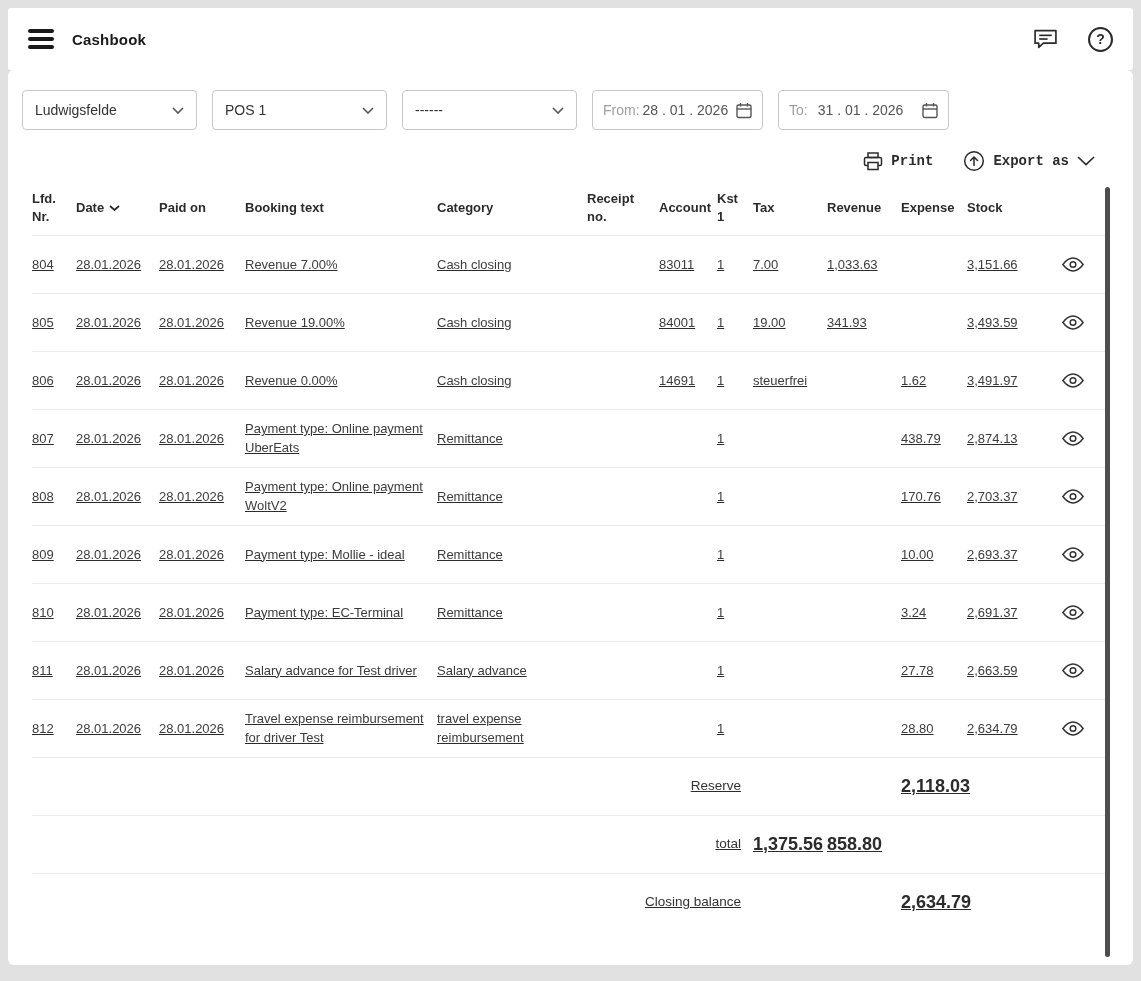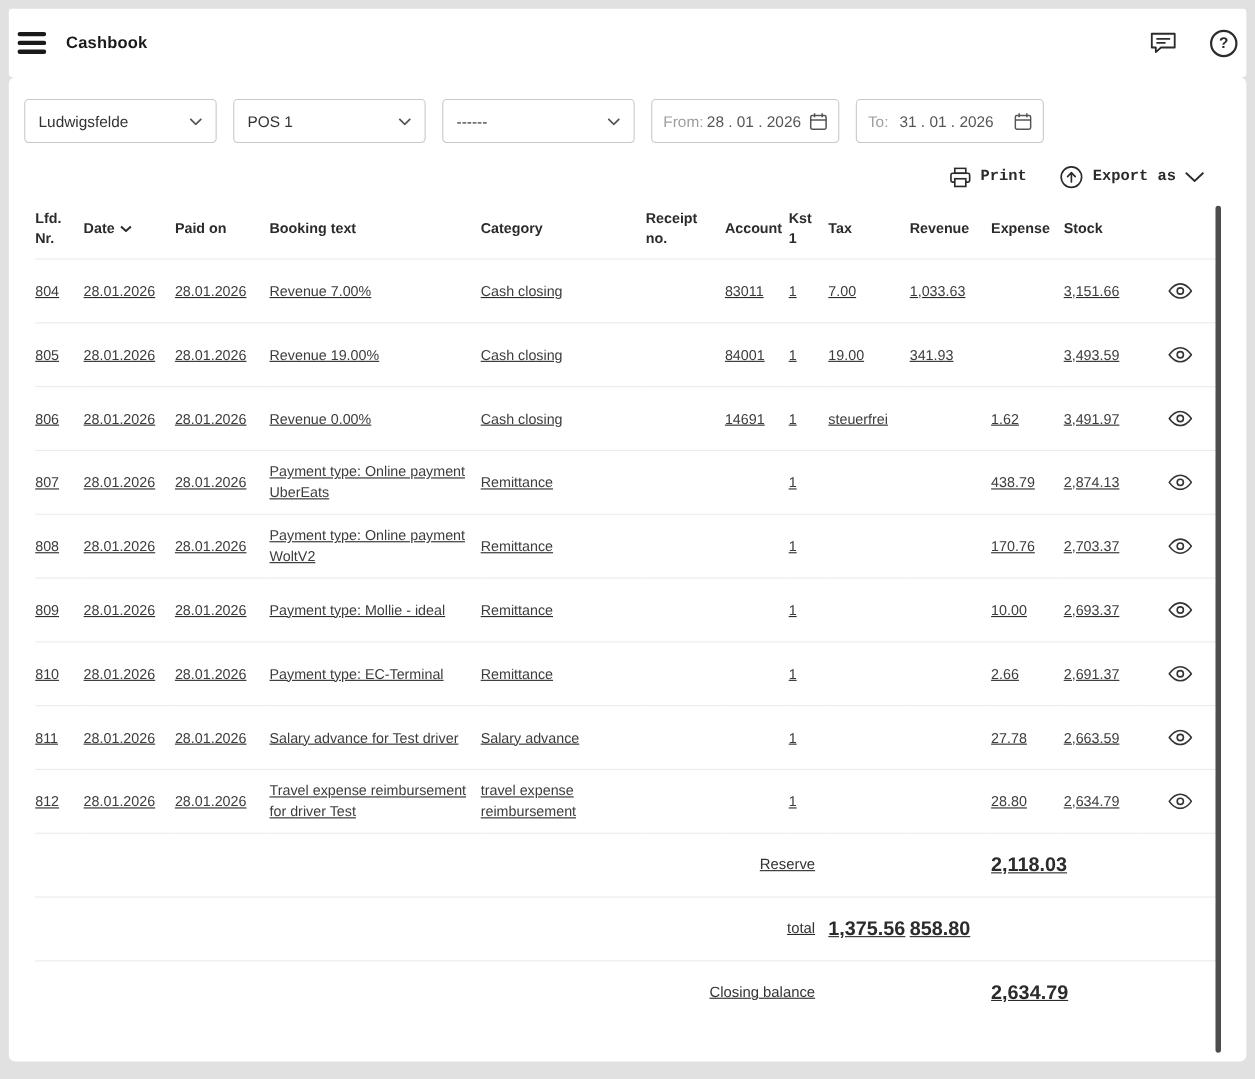--- a/index.html
+++ b/index.html
@@ -2,21 +2,21 @@
 <html><head>
 <meta charset="utf-8">
 <style>
   * { box-sizing: border-box; margin: 0; padding: 0; }
   html, body { background: #e1e1e1; }
   body { font-family: "Liberation Sans", "DejaVu Sans", sans-serif; color: #2b2b2b; }
   .screen { position: relative; width: 1141px; height: 981px; background: #e1e1e1; overflow: hidden; }
 
   
   .topbar { position: absolute; left: 8px; top: 8px; width: 1125px; height: 62px;
-            background: #fff; border-radius: 3px; display: flex; align-items: center; padding: 0 8px; }
+            background: #fff; border-radius: 3px; display: flex; align-items: center; padding: 0 20px; }
   .burger { width: 26px; display: flex; flex-direction: column; gap: 4.5px; cursor: pointer; background: none; border: none; }
   .burger span { display: block; height: 3.5px; background: #1a1a1a; border-radius: 2px; }
   .app-title { font-size: 15px; font-weight: 700; color: #1a1a1a; margin-left: 18px; letter-spacing: .2px; }
   .topbar-right { margin-left: auto; display: flex; align-items: center; gap: 30px; }
   .icon-btn { background: none; border: none; cursor: pointer; display: flex; align-items: center; }
   .help-circle { width: 25px; height: 25px; border: 2px solid #2b2b2b; border-radius: 50%;
                  display: flex; align-items: center; justify-content: center; font-weight: 700; font-size: 14px; color: #2b2b2b; }
 
   
   .main { position: absolute; left: 8px; top: 70px; width: 1125px; height: 895px;
@@ -328,21 +328,21 @@
     <td>810</td>
     <td>28.01.2026</td>
     <td>28.01.2026</td>
     <td>Payment type: EC-Terminal</td>
     <td>Remittance</td>
     <td></td>
     <td></td>
     <td>1</td>
     <td></td>
     <td></td>
-    <td>2.66</td>
+    <td>3.24</td>
     <td>2,691.37</td>
     <td class="c-actions">
       <button class="eye-btn">
         <svg width="22" height="15" viewBox="0 0 24 16" fill="none" stroke="#333" stroke-width="1.6">
           <path d="M1 8 C 5 2.5, 8.5 1, 12 1 C 15.5 1, 19 2.5, 23 8 C 19 13.5, 15.5 15, 12 15 C 8.5 15, 5 13.5, 1 8 Z"></path>
           <circle cx="12" cy="8" r="3.1"></circle>
         </svg>
       </button>
     </td>
   </tr>

